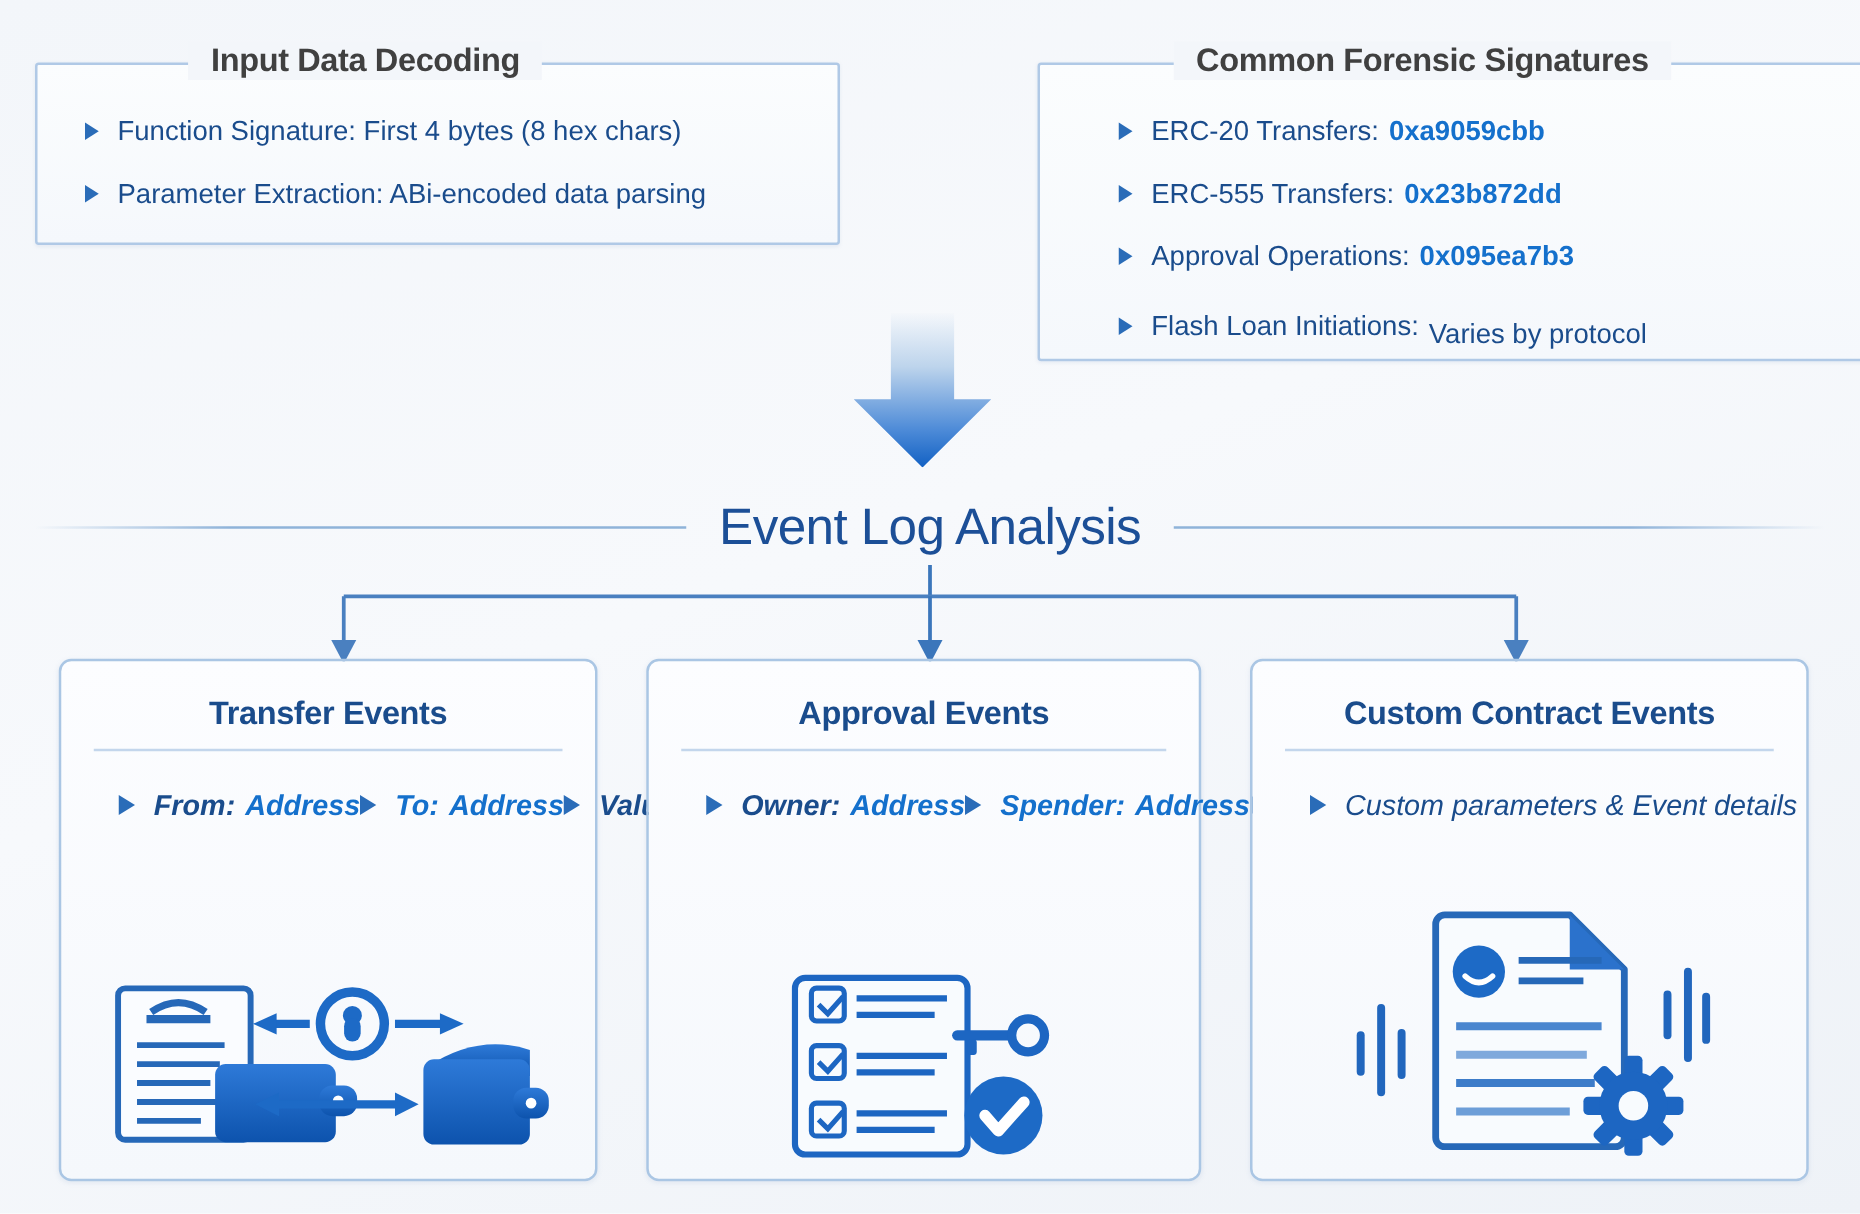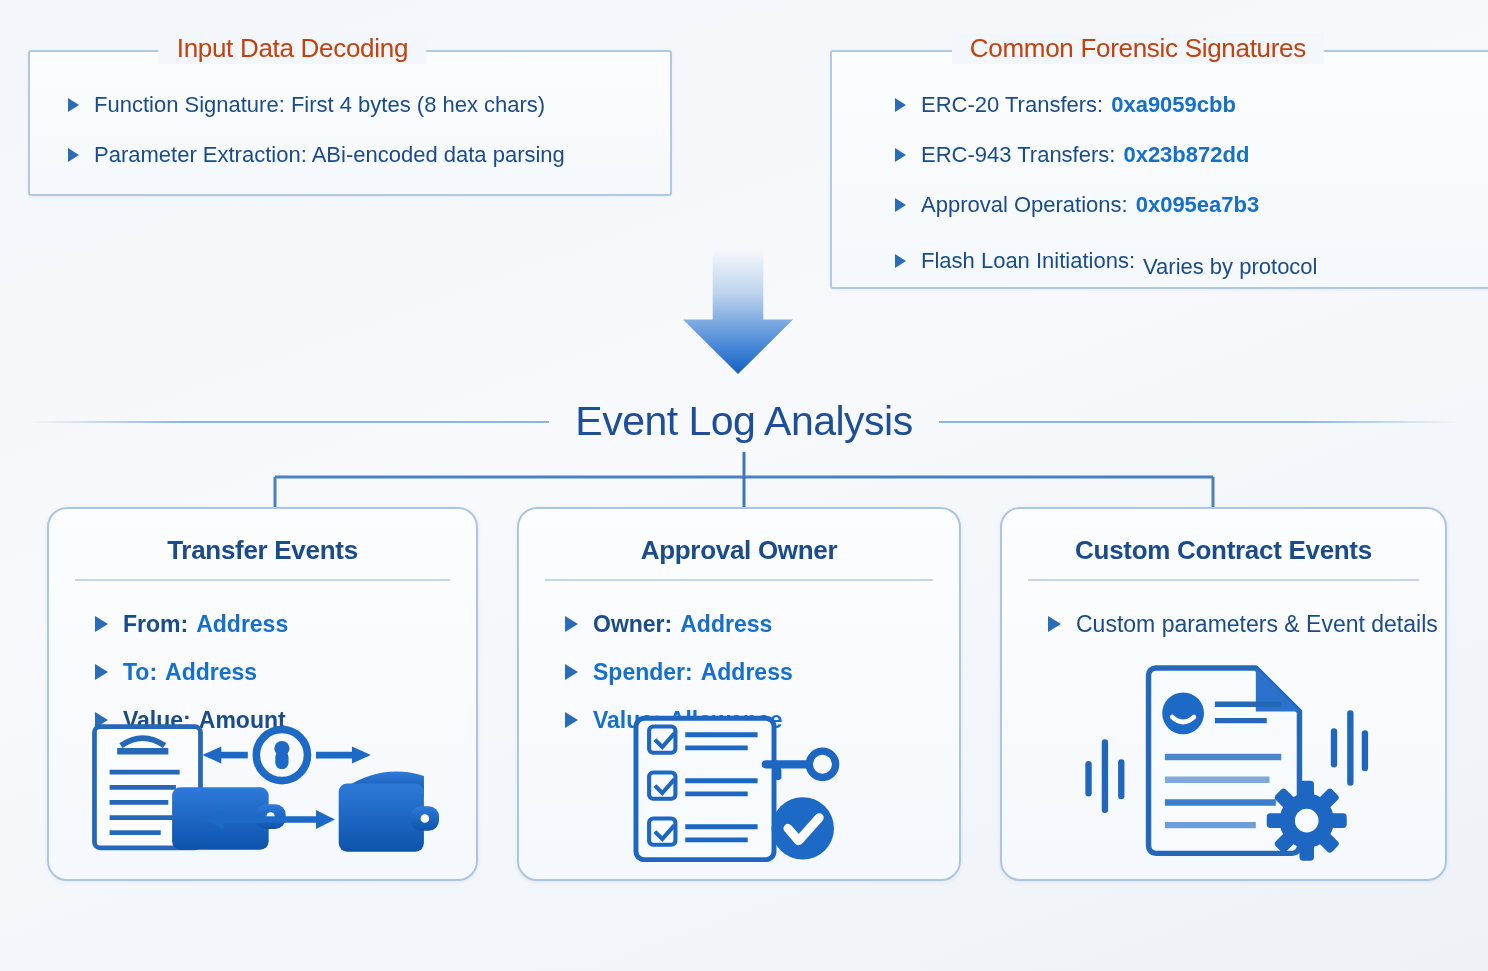--- a/index.html
+++ b/index.html
@@ -10,21 +10,21 @@
   }
   
   .panel{
     position:absolute;border:2px solid #b0c9e6;border-radius:3px;
     background:linear-gradient(180deg,#fbfdfe,#f5f8fc);
     box-shadow:0 1px 3px rgba(120,150,190,.12);
   }
   .panel-title{
     position:absolute;top:-19px;transform:translateX(-50%);
     background:#f3f6fa;padding:0 18px;white-space:nowrap;
-    font-size:26px;font-weight:400;color:#c2410c;letter-spacing:-.3px;text-align:right;
+    font-size:26px;font-weight:700;color:#404040;letter-spacing:-.3px;text-align:right;
   }
   .panel-items{display:flex;flex-direction:column;gap:24px;padding:40px 0 0 38px;}
   .row{display:flex;align-items:center;font-size:22px;line-height:26px;}
   .tri{
     width:0;height:0;flex:0 0 auto;margin-right:15px;
     border-left:13px solid #2a6cb8;border-top:8px solid transparent;border-bottom:8px solid transparent;
   }
   .tri.sm{border-left-width:11px;border-top-width:7px;border-bottom-width:7px;}
   .t-navy{color:#1a4c8c;}
   .t-bright{color:#1470cc;}
@@ -44,28 +44,28 @@
   .h-line{flex:1;height:2px;}
   .h-line.left{background:linear-gradient(90deg,rgba(150,182,216,0),#8fb3d9 30%,#8fb3d9);}
   .h-line.right{background:linear-gradient(90deg,#8fb3d9,#8fb3d9 70%,rgba(150,182,216,0));}
   .flow-heading-text{
     padding:0 26px;font-size:41px;font-weight:400;color:#1c4f97;letter-spacing:-.5px;white-space:nowrap;
   }
   
   .connector{position:absolute;left:0;top:0;width:1488px;height:971px;pointer-events:none;}
   
   .event-panel{
-    position:absolute;top:507px;height:374px;box-sizing:border-box;
-    border:2px solid #aac6e4;border-radius:20px;
+    position:absolute;top:527px;height:418px;box-sizing:border-box;
+    border:2px solid #aac6e4;border-radius:10px;
     background:linear-gradient(180deg,#fcfdff,#f5f8fc);
     box-shadow:0 1px 4px rgba(120,150,190,.14);
   }
   .event-title{margin-top:26px;text-align:center;font-size:26px;font-weight:700;color:#1a4c8c;letter-spacing:-.3px;}
   .event-divider{height:2px;background:#c3d6ec;margin:13px 26px 0;}
-  .event-items{display:flex;flex-direction:column;gap:22px;padding:30px 0 0 46px;}
+  .event-items{display:flex;flex-direction:row;padding:30px 0 0 46px;font-style:italic;}
   .event-items .row{font-size:23px;font-weight:700;}
   .icon-wrap{position:absolute;left:0;right:0;display:flex;justify-content:center;}
 </style>
 </head>
 <body>
 
 <div class="stage">
 
   <div class="panel" style="left:28px;top:50px;width:640px;height:142px;">
     <div class="panel-title" style="left:41%;">Input Data Decoding</div>
@@ -84,21 +84,21 @@
   <div class="panel" style="left:830px;top:50px;width:640px;height:235px;padding-left:25px;">
     <div class="panel-title" style="left:46%;">Common Forensic Signatures</div>
     <div class="panel-items">
       <div class="row">
         <span class="tri sm"></span>
         <span class="t-navy">ERC-20 Transfers:</span>
         <span class="val t-bright">0xa9059cbb</span>
       </div>
       <div class="row">
         <span class="tri sm"></span>
-        <span class="t-navy">ERC-943 Transfers:</span>
+        <span class="t-navy">ERC-555 Transfers:</span>
         <span class="val t-bright">0x23b872dd</span>
       </div>
       <div class="row">
         <span class="tri sm"></span>
         <span class="t-navy">Approval Operations:</span>
         <span class="val t-bright">0x095ea7b3</span>
       </div>
       <div class="row">
         <span class="tri sm"></span>
         <span class="t-navy">Flash Loan Initiations:</span>
@@ -193,21 +193,21 @@
           <path d="M272 72 Q314 44 358 58 L358 80 L272 80 Z" fill="url(#wg1)"></path>
           <rect x="268" y="66" width="90" height="72" rx="9" fill="url(#wg1)"></rect>
           <rect x="344" y="90" width="30" height="26" rx="11" fill="url(#wg1)"></rect>
           <circle cx="359" cy="103" r="4.5" fill="#fff"></circle>
         </g>
       </svg>
     </div>
   </div>
 
   <div class="event-panel" style="left:517px;width:444px;">
-    <div class="event-title">Approval Owner</div>
+    <div class="event-title">Approval Events</div>
     <div class="event-divider"></div>
     <div class="event-items">
       <div class="row">
         <span class="tri"></span>
         <span class="t-navy">Owner:</span>
         <span class="val t-bright">Address</span>
       </div>
       <div class="row">
         <span class="tri"></span>
         <span class="t-bright">Spender:</span>

